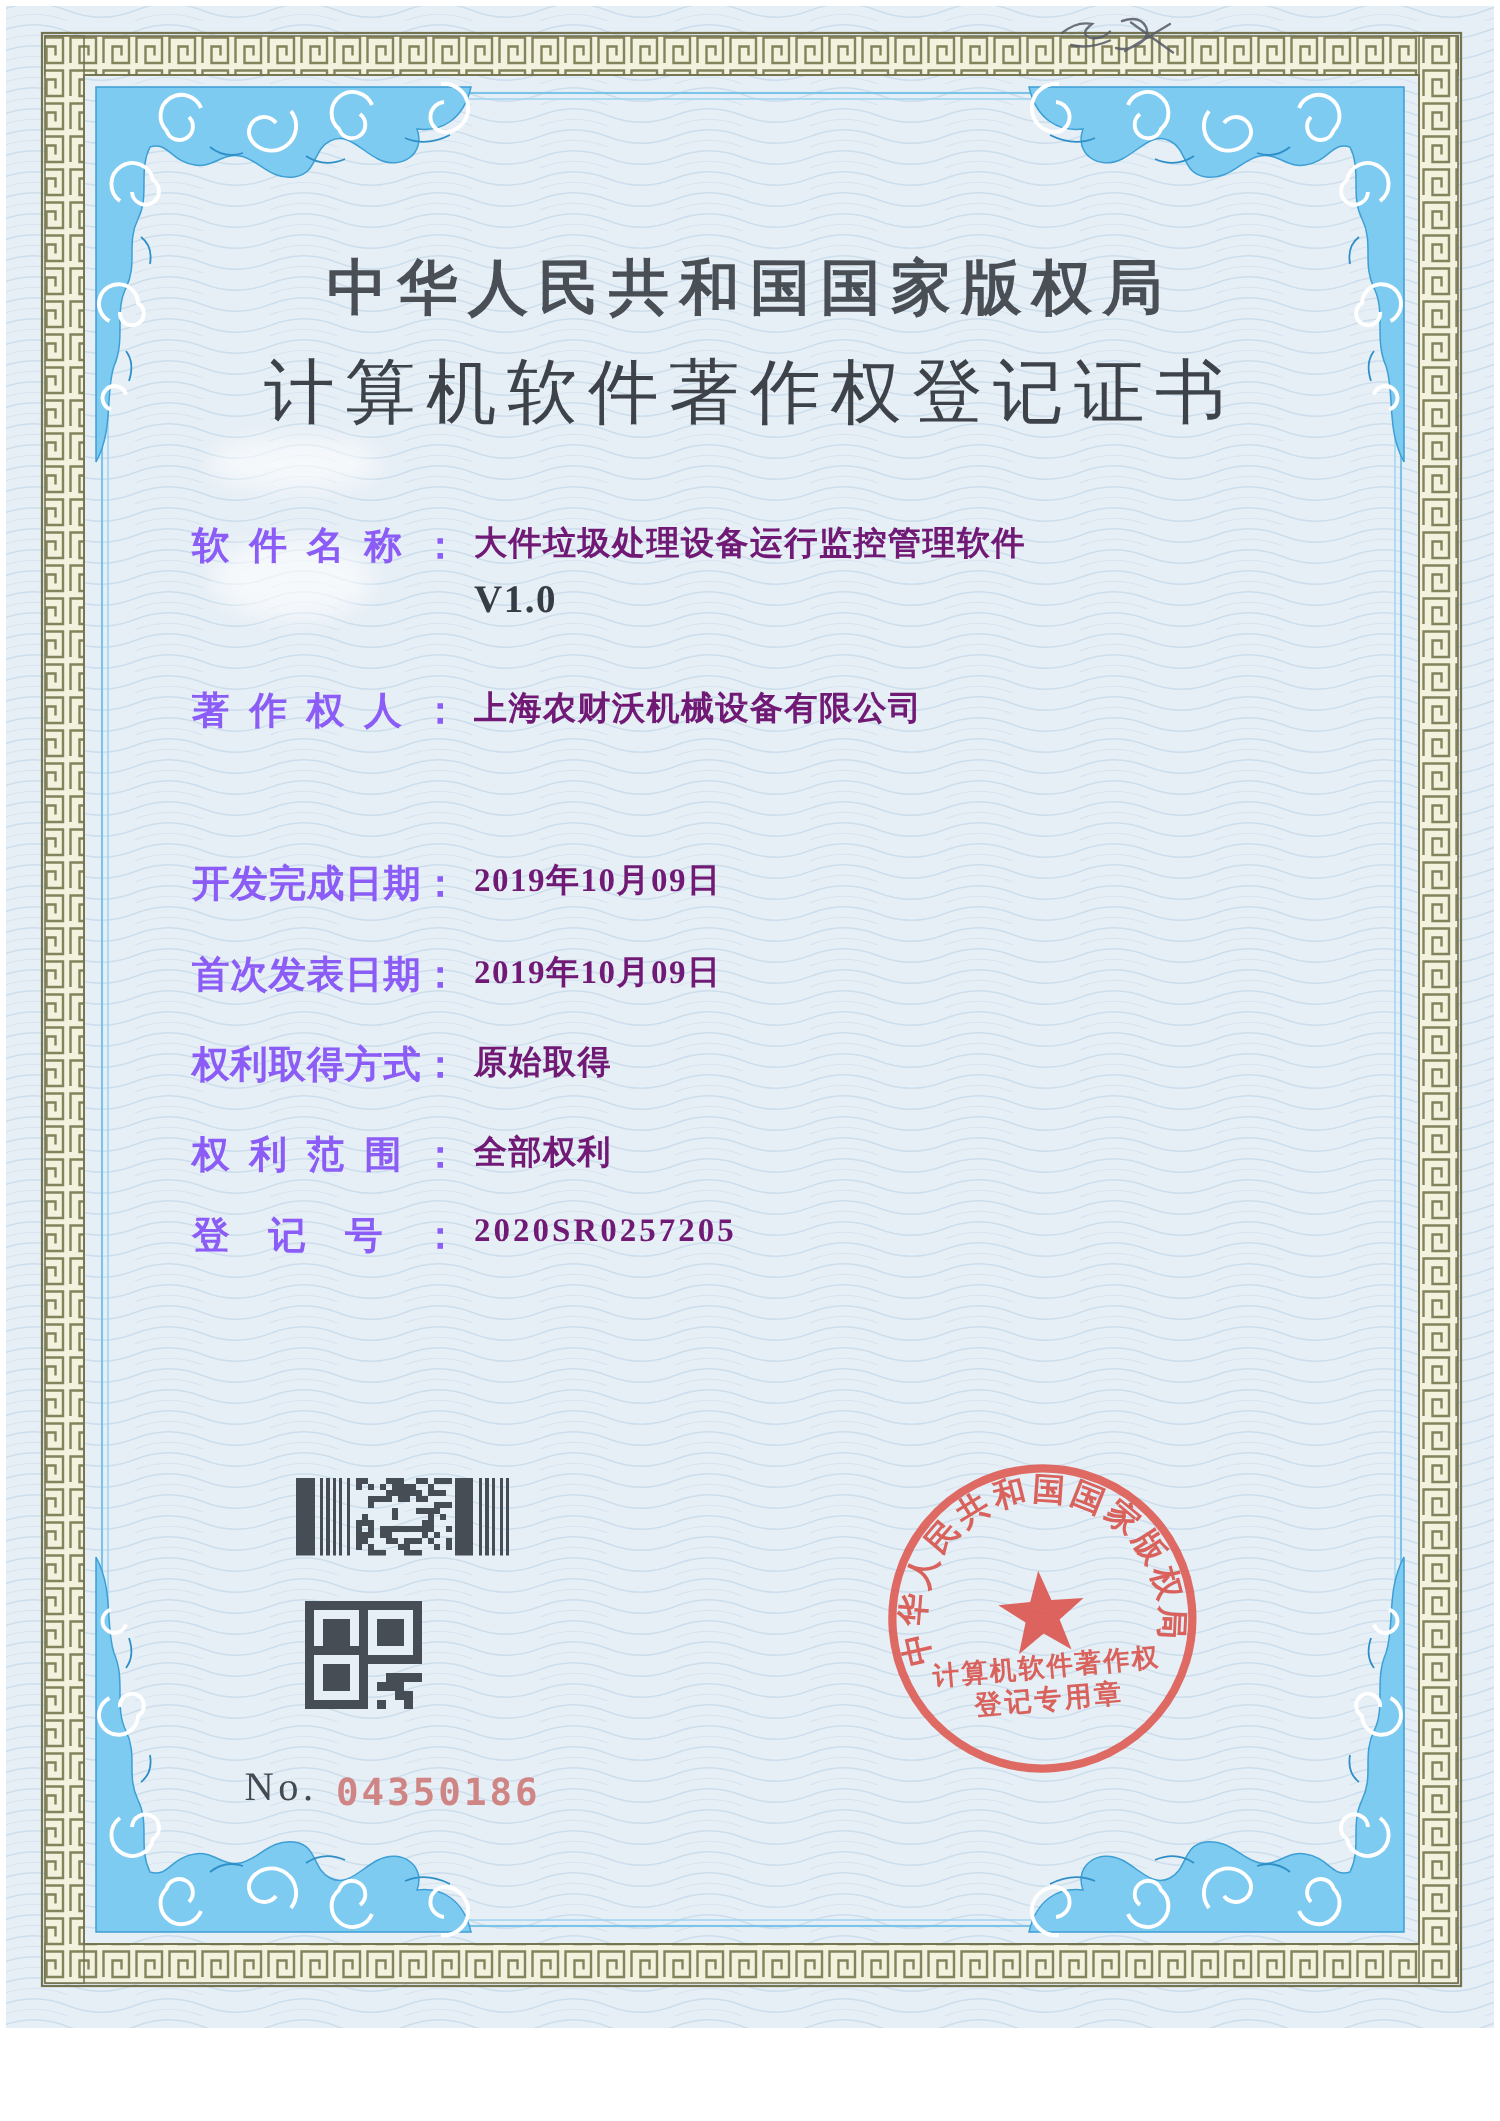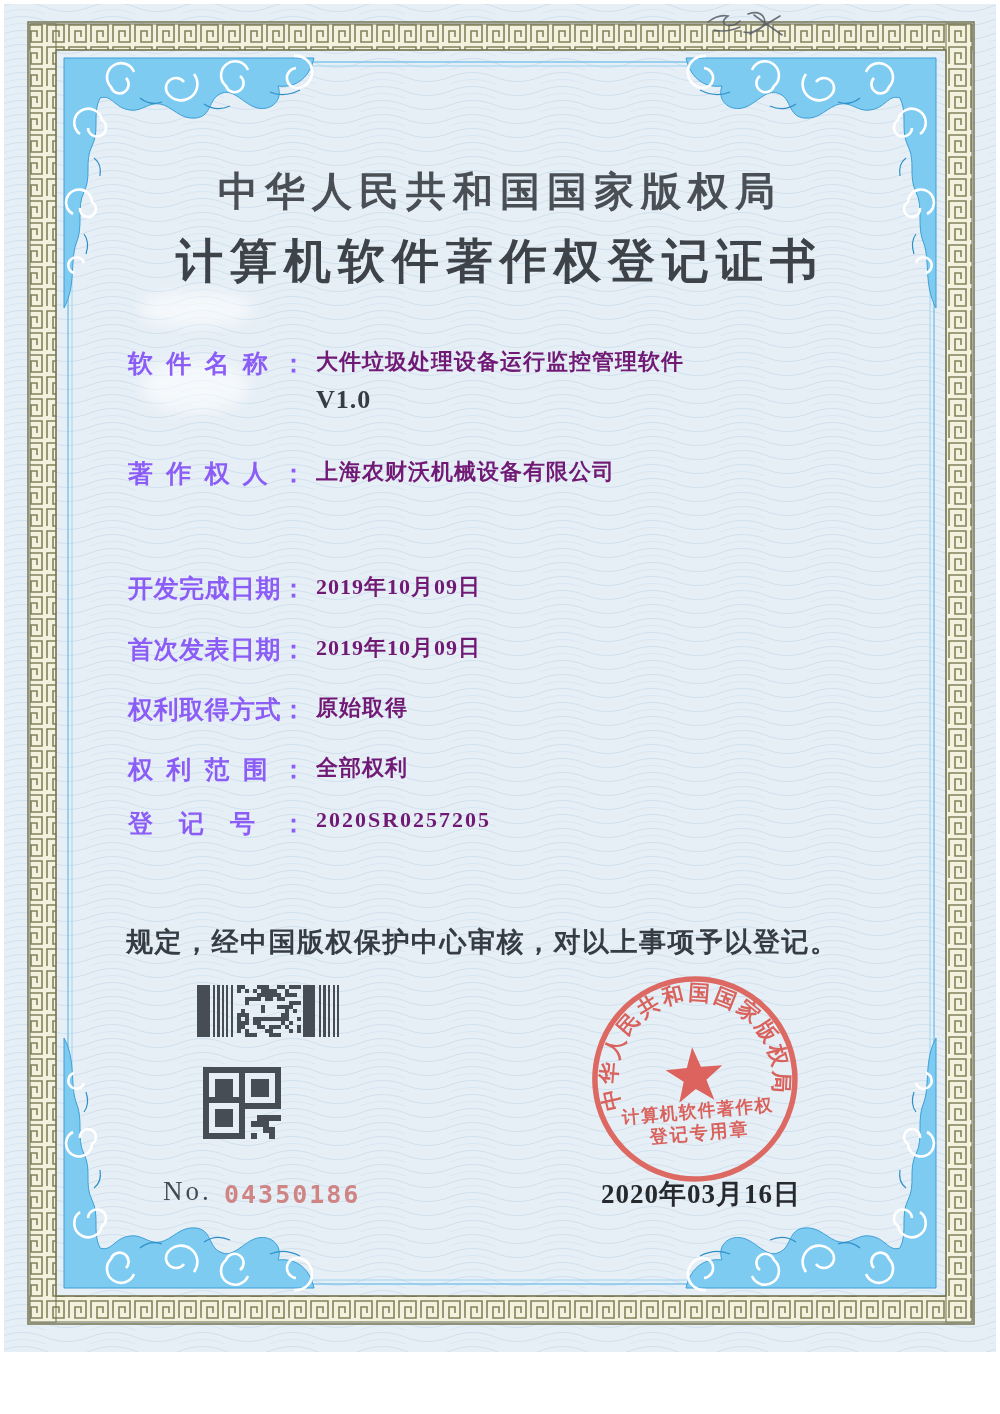--- a/index.html
+++ b/index.html
@@ -3,21 +3,21 @@
 <meta charset="utf-8">
 <style>
   html,body{margin:0;padding:0;background:#ffffff;}
   .page{position:relative;width:1000px;height:1414px;background:#ffffff;overflow:hidden;
         font-family:"Liberation Serif","DejaVu Serif",serif;color:#3a4046;}
   .paper{position:absolute;left:4px;top:4px;width:992px;height:1348px;background:#e7eff6;}
   .frame-svg{position:absolute;left:0;top:0;width:1000px;height:1414px;pointer-events:none;}
   .abs{position:absolute;white-space:nowrap;}
   .authority{left:0;top:164px;width:1000px;text-align:center;font-size:40px;font-weight:700;
              letter-spacing:7px;color:#4a4f56;}
-  .cert-title{left:0;top:230px;width:1000px;text-align:center;font-size:47px;font-weight:700;
+  .cert-title{left:0;top:230px;width:1000px;text-align:center;font-size:47px;font-weight:400;
               letter-spacing:7px;color:#3e434a;}
   .certno{left:618px;top:302px;font-size:21px;font-weight:700;color:#383e45;}
   .certno .v{margin-left:16px;font-weight:700;}
   .row{left:0;top:0;height:34px;}
   .lab{position:absolute;left:128px;display:inline-block;width:178px;font-size:25px;font-weight:700;
        text-align:justify;text-align-last:justify;color:#8b5cf6;}
   .val{position:absolute;left:316px;font-size:22px;font-weight:600;letter-spacing:1px;color:#701a75;}
   .val2{left:316px;font-size:26px;font-weight:600;letter-spacing:1px;color:#363c43;}
   .stmt{font-size:27px;font-weight:600;letter-spacing:1.5px;color:#363c43;}
   .serial-label{left:163px;top:1176px;font-size:27px;letter-spacing:3px;color:#434a52;}
@@ -136,21 +136,20 @@
   <div class="abs row" style="top:753px;">
     <span class="lab">权利范围：</span>
     <span class="val">全部权利</span>
   </div>
 
   <div class="abs row" style="top:807px;">
     <span class="lab">登记号：</span>
     <span class="val" style="letter-spacing:2px;text-align:right;">2020SR0257205</span>
   </div>
 
-  <div class="abs stmt" style="left:126px;top:924px;">规定，经中国版权保护中心审核，对以上事项予以登记。</div>
 
   <svg class="code-svg" style="left:197px;top:985px;width:145px;height:52px;" viewBox="0 0 145 52" shape-rendering="crispEdges" id="barcode">
       <rect x="0" y="0" width="13" height="52" fill="#474d55"></rect>
       <rect x="16" y="0" width="2" height="52" fill="#474d55"></rect>
       <rect x="20" y="0" width="3" height="52" fill="#474d55"></rect>
       <rect x="25" y="0" width="2" height="52" fill="#474d55"></rect>
       <rect x="29" y="0" width="2" height="52" fill="#474d55"></rect>
       <rect x="34" y="0" width="2" height="52" fill="#474d55"></rect>
       <rect x="40" y="0" width="4" height="4" fill="#474d55"></rect>
       <rect x="44" y="0" width="4" height="4" fill="#474d55"></rect>
@@ -286,14 +285,13 @@
       </defs>
       <text font-size="21.5" font-weight="700" fill="#d8534c" letter-spacing="3" font-family="Liberation Serif, DejaVu Serif, serif">
         <textPath href="#sealArc" startOffset="50%" text-anchor="middle">中华人民共和国国家版权局</textPath>
       </text>
       <polygon fill="#dc554e" points="122,89 129.1,109.3 150.5,109.7 133.4,122.7 139.6,143.3 122,131 104.4,143.3 110.6,122.7 93.5,109.7 114.9,109.3"></polygon>
       <text x="122" y="159" text-anchor="middle" font-size="17.5" font-weight="700" fill="#d8534c" letter-spacing="1.5" font-family="Liberation Serif, DejaVu Serif, serif">计算机软件著作权</text>
       <text x="122" y="181" text-anchor="middle" font-size="18" font-weight="700" fill="#d8534c" letter-spacing="2" font-family="Liberation Serif, DejaVu Serif, serif">登记专用章</text>
     </g>
   </svg>
 
-  <div class="abs issue-date">2020年03月16日</div>
 </div>
 
 </body></html>

